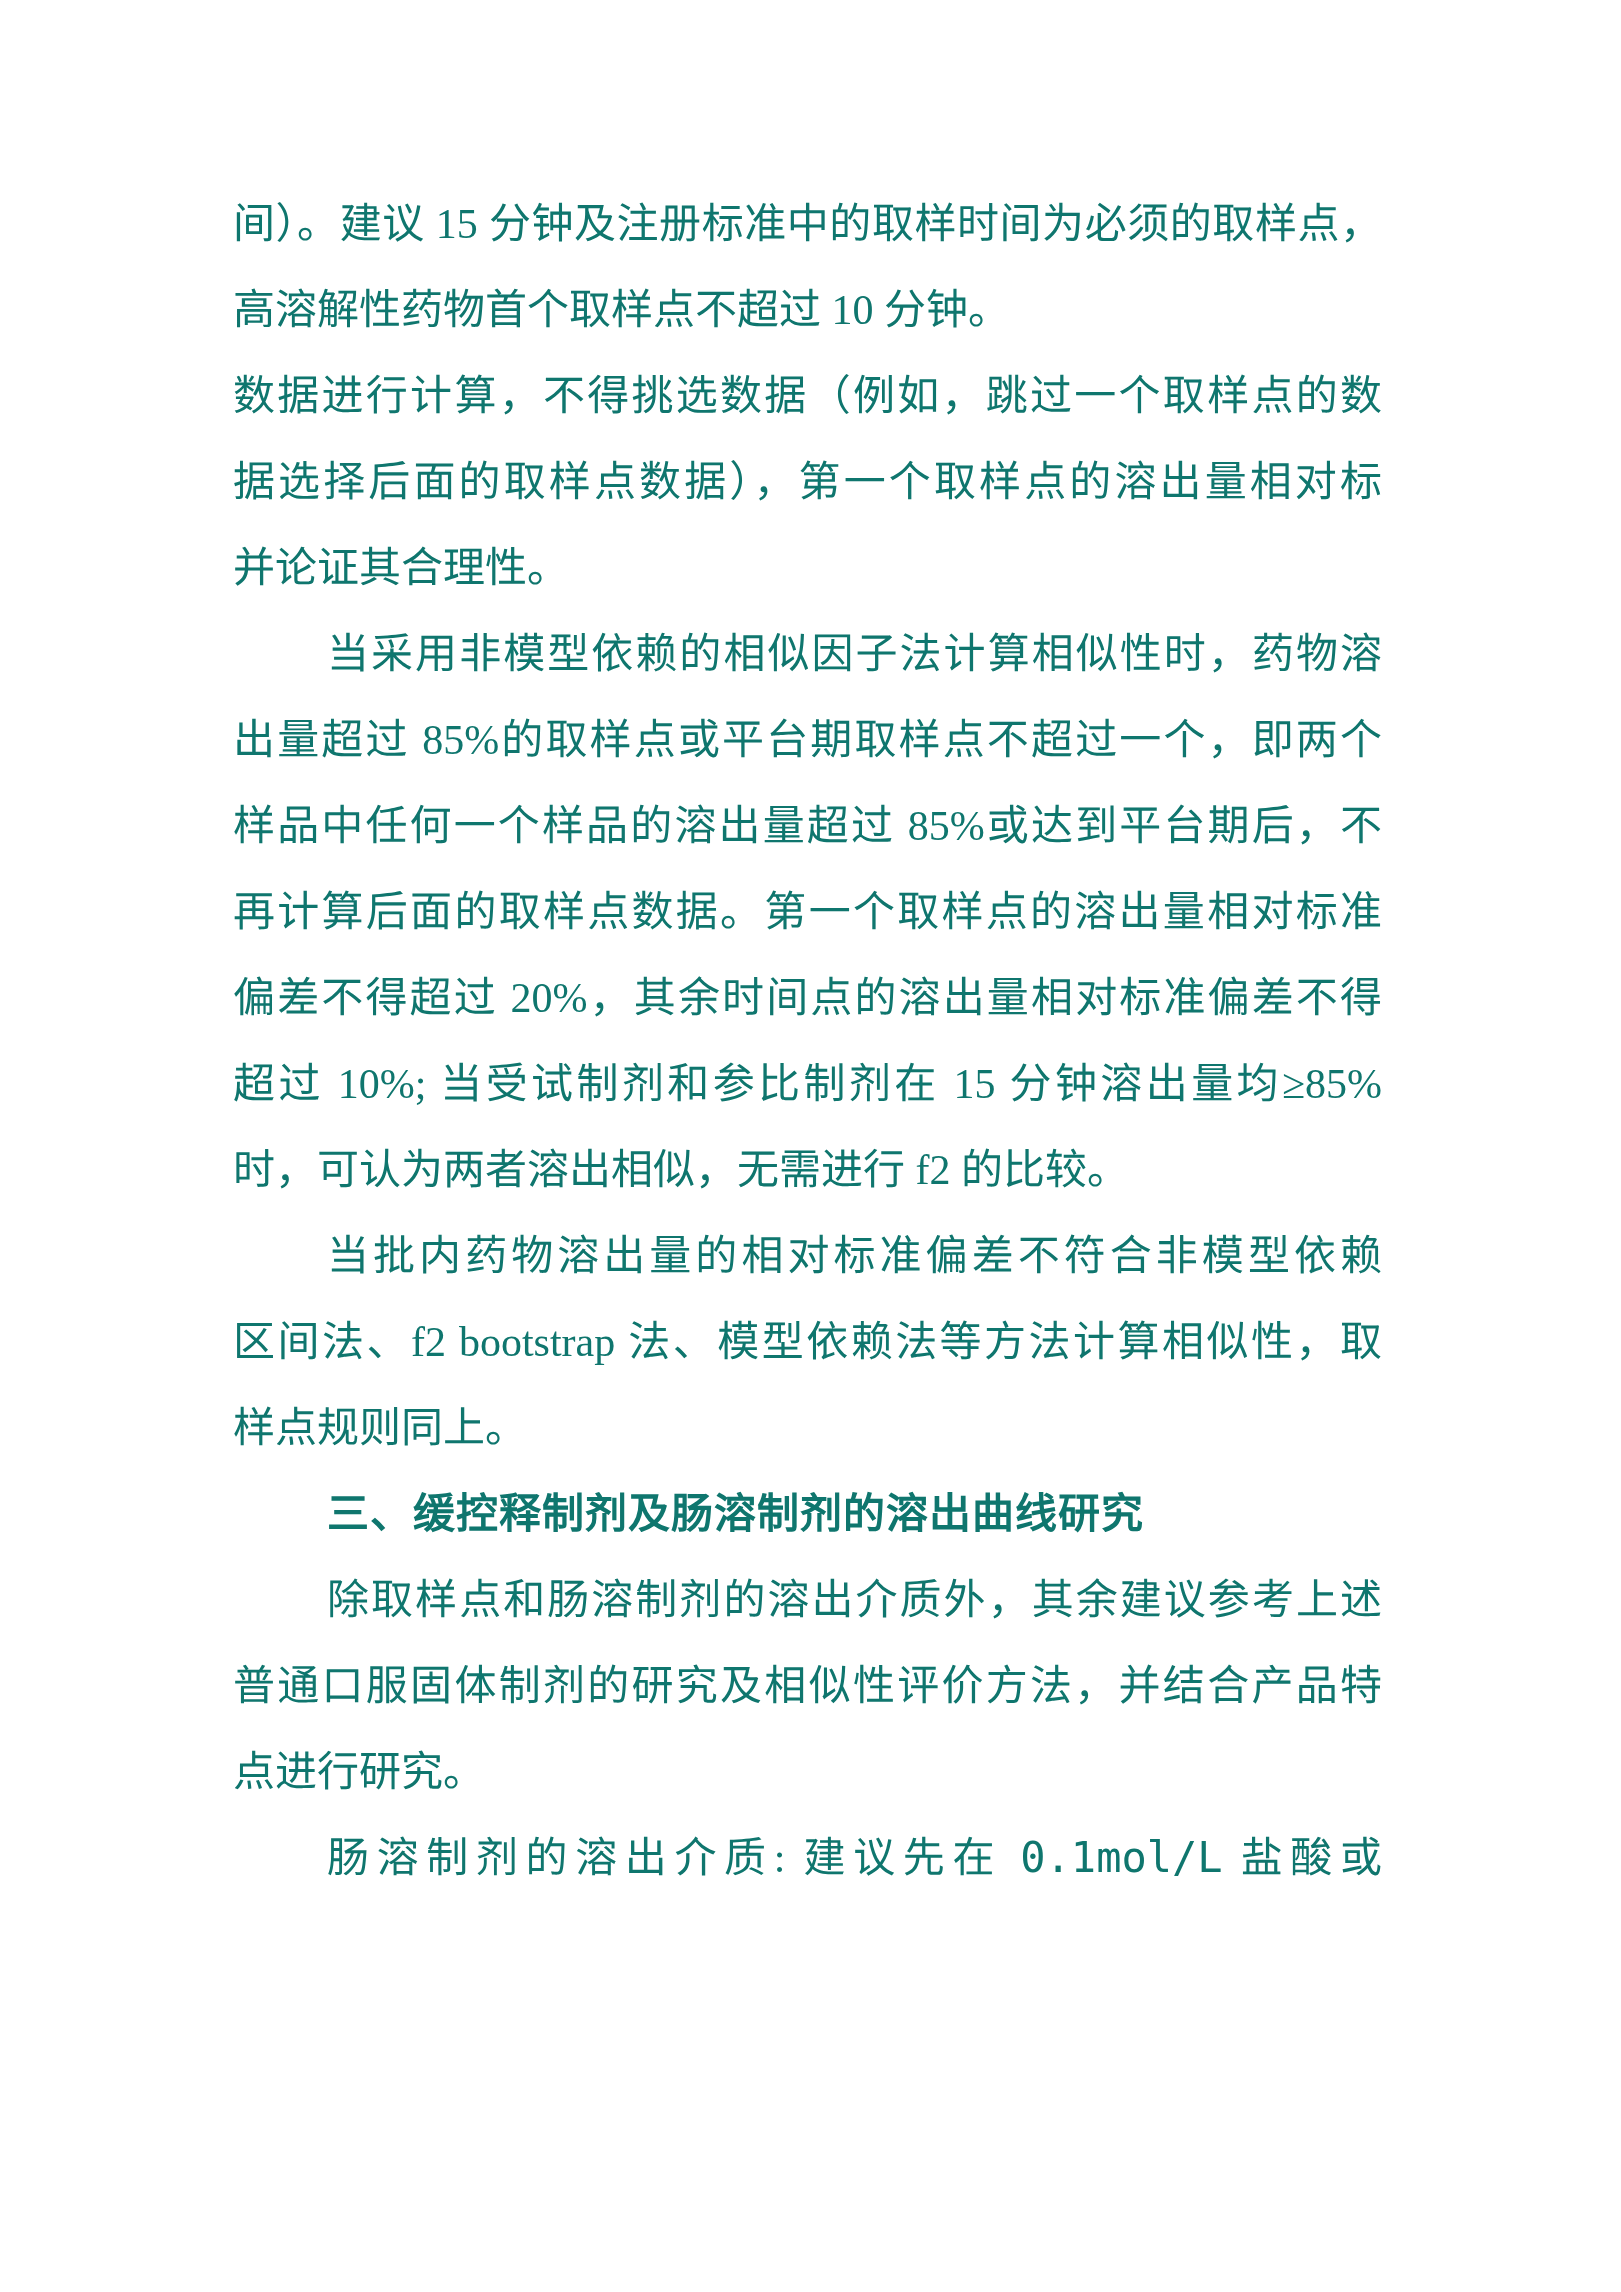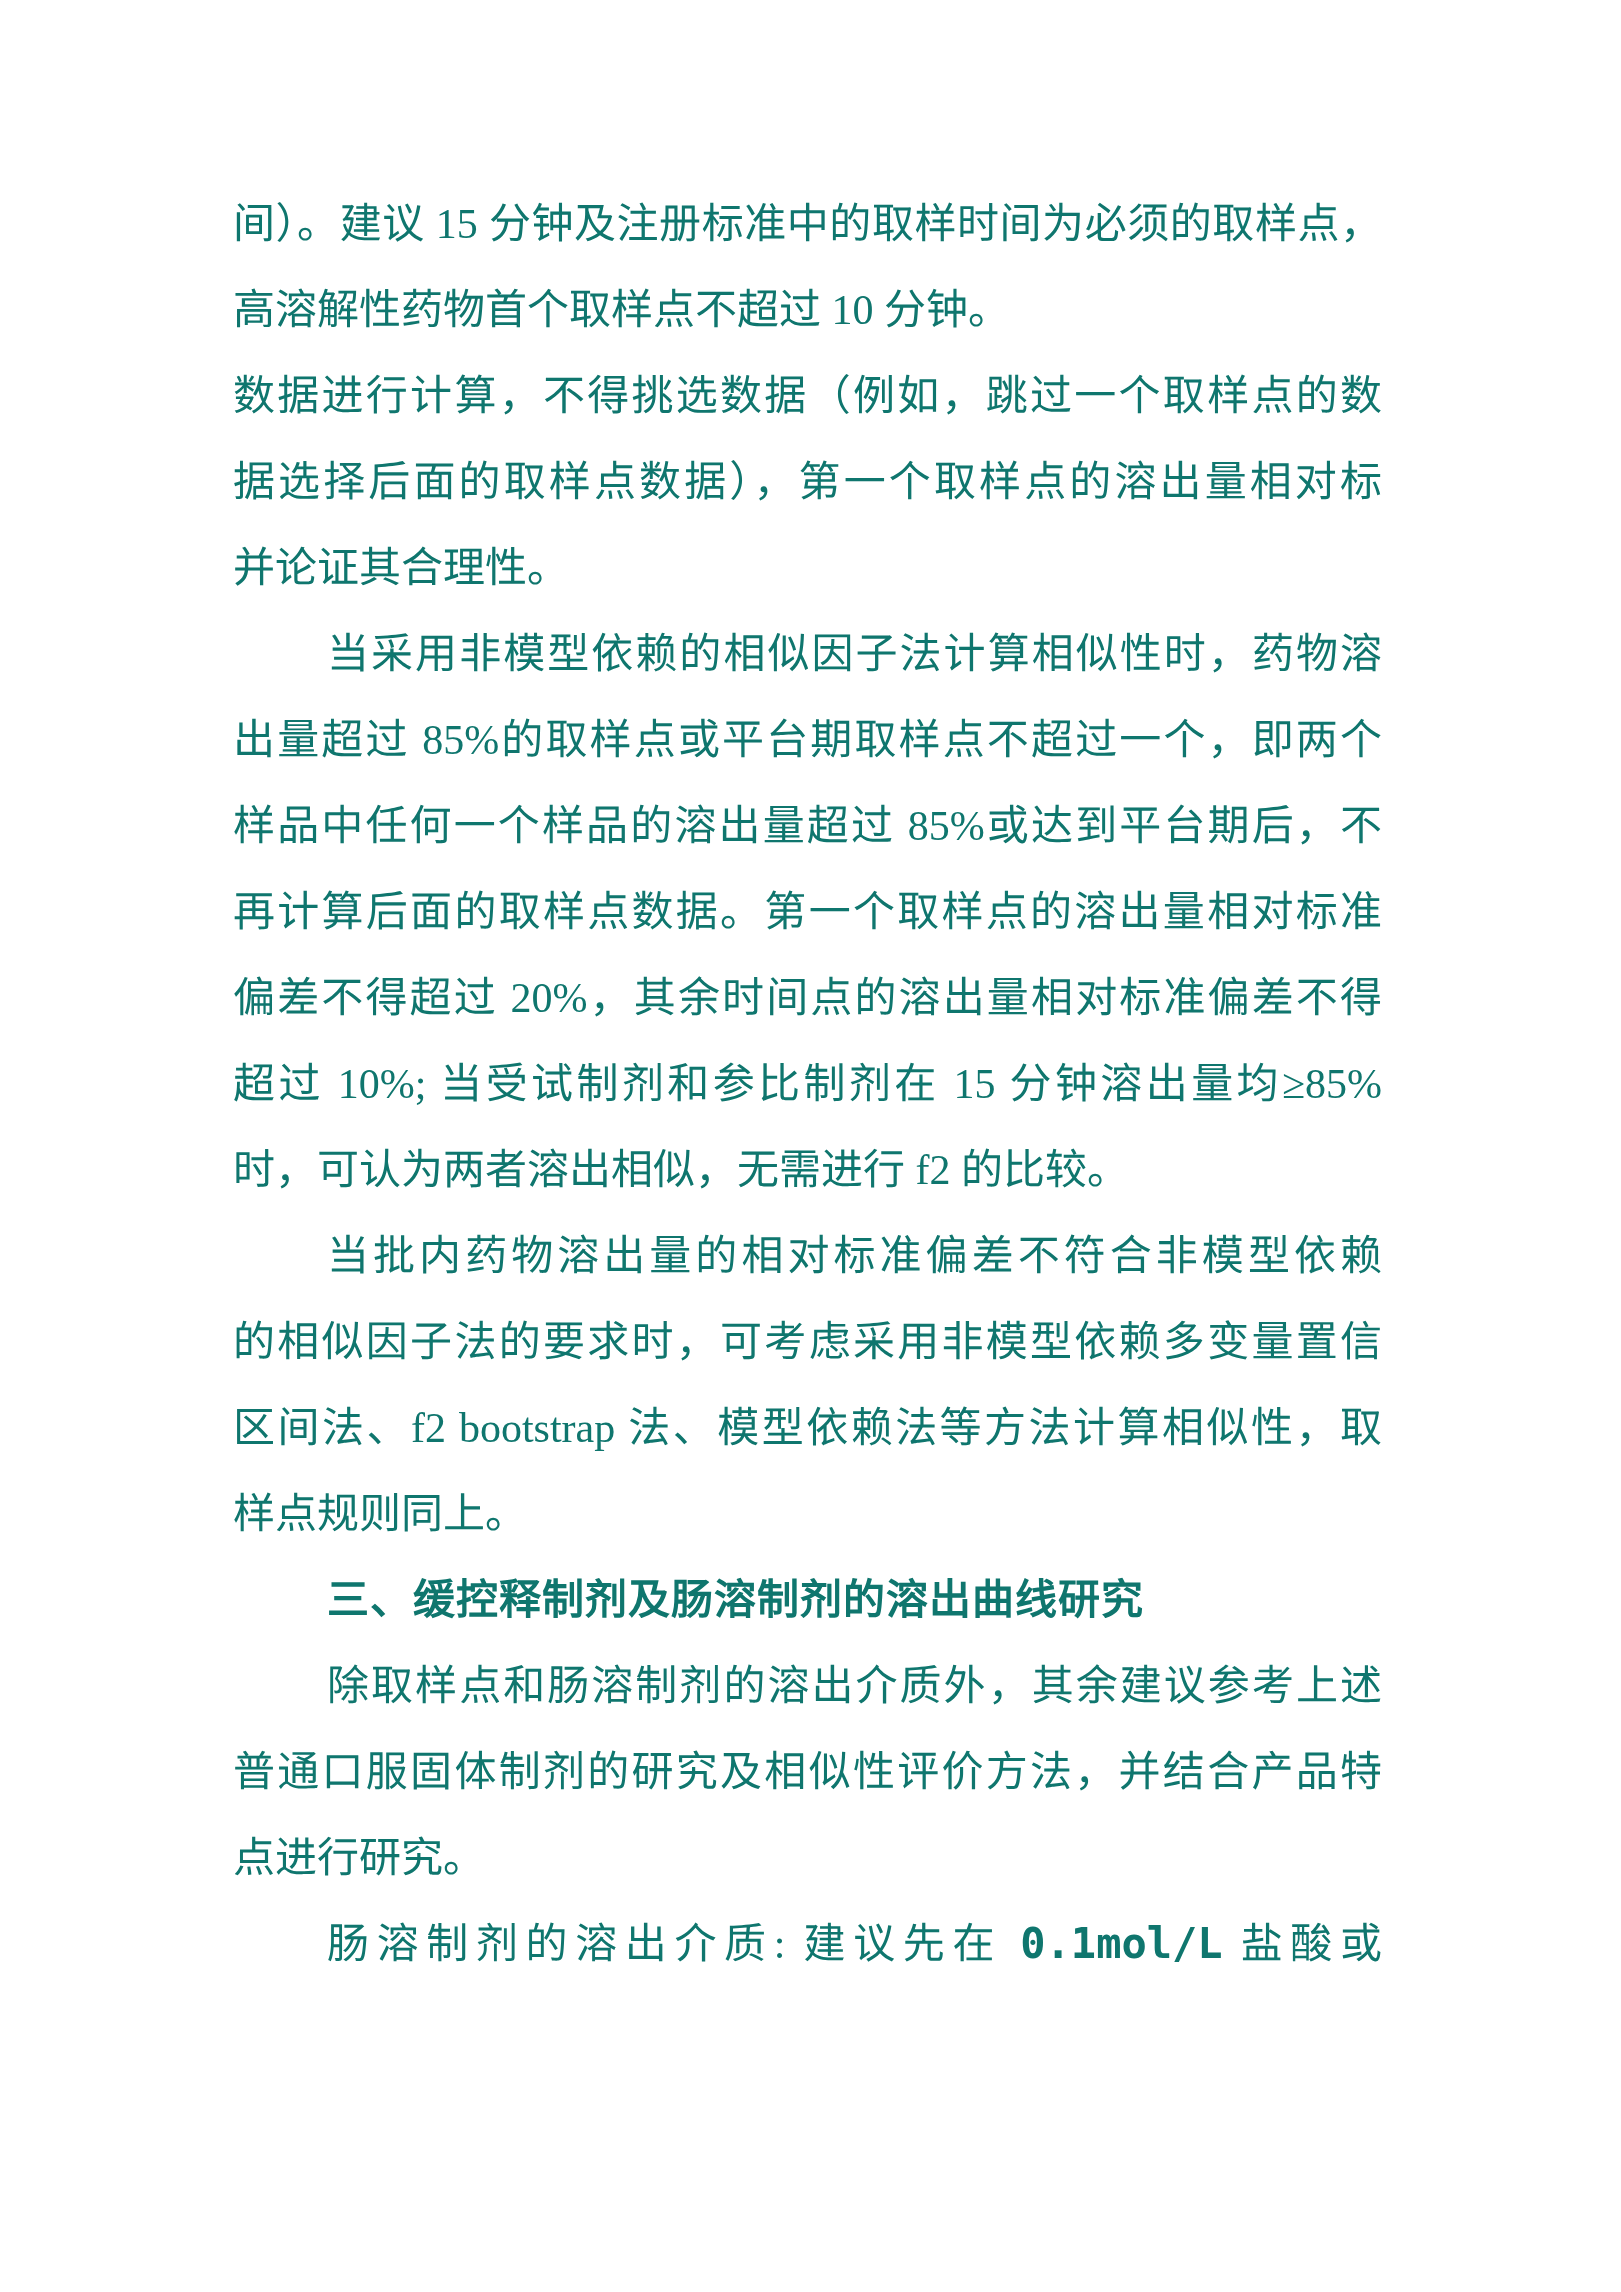--- a/index.html
+++ b/index.html
@@ -35,42 +35,40 @@
   .line.indent {
     text-indent: 94px;        
   }
   .line.heading {
     font-family: "Liberation Sans", "DejaVu Sans", sans-serif;
     font-weight: bold;
     letter-spacing: 1px;
   }
   .mono {
     font-family: "DejaVu Sans Mono", "Liberation Mono", monospace;
-    font-weight: bold;
   }
 </style>
 </head>
 <body>
 
 <div class="page" style="background: rgb(255, 255, 255); color: #0f766e;">
   <div class="doc-body">
       <div class="line just"><span>间）。建议 15 分钟及注册标准中的取样时间为必须的取样点，</span></div>
       <div class="line"><span>高溶解性药物首个取样点不超过 10 分钟。</span></div>
       <div class="line just"><span>数据进行计算，不得挑选数据（例如，跳过一个取样点的数</span></div>
       <div class="line just"><span>据选择后面的取样点数据），第一个取样点的溶出量相对标准，</span></div>
       <div class="line"><span>并论证其合理性。</span></div>
       <div class="line just indent"><span>当采用非模型依赖的相似因子法计算相似性时，药物溶</span></div>
       <div class="line just"><span>出量超过 85%的取样点或平台期取样点不超过一个，即两个</span></div>
       <div class="line just"><span>样品中任何一个样品的溶出量超过 85%或达到平台期后，不</span></div>
       <div class="line just"><span>再计算后面的取样点数据。第一个取样点的溶出量相对标准</span></div>
       <div class="line just"><span>偏差不得超过 20%，其余时间点的溶出量相对标准偏差不得</span></div>
       <div class="line just"><span>超过 10%; 当受试制剂和参比制剂在 15 分钟溶出量均≥85%</span></div>
       <div class="line"><span>时，可认为两者溶出相似，无需进行 f2 的比较。</span></div>
       <div class="line just indent"><span>当批内药物溶出量的相对标准偏差不符合非模型依赖</span></div>
-      <div class="line just"><span>的相似因子法的要求时，可考虑采用非模型依赖多变量置信</span></div>
       <div class="line just"><span>区间法、f2 bootstrap 法、模型依赖法等方法计算相似性，取</span></div>
       <div class="line"><span>样点规则同上。</span></div>
       <div class="line indent heading"><span>三、缓控释制剂及肠溶制剂的溶出曲线研究</span></div>
       <div class="line just indent"><span>除取样点和肠溶制剂的溶出介质外，其余建议参考上述</span></div>
       <div class="line just"><span>普通口服固体制剂的研究及相似性评价方法，并结合产品特</span></div>
       <div class="line"><span>点进行研究。</span></div>
       <div class="line just indent"><span>肠溶制剂的溶出介质: 建议先在 </span><span class="mono">0.1mol/L</span><span> 盐酸或 </span></div>
     </div>
 </div>
 

